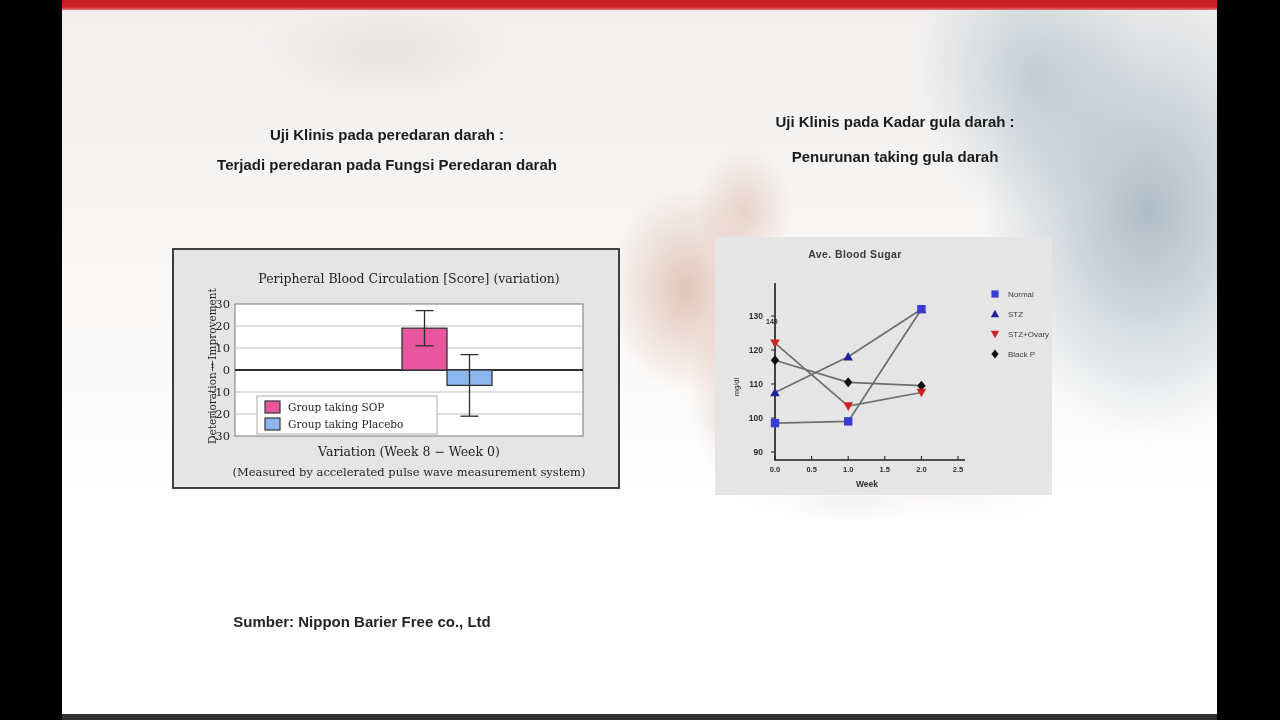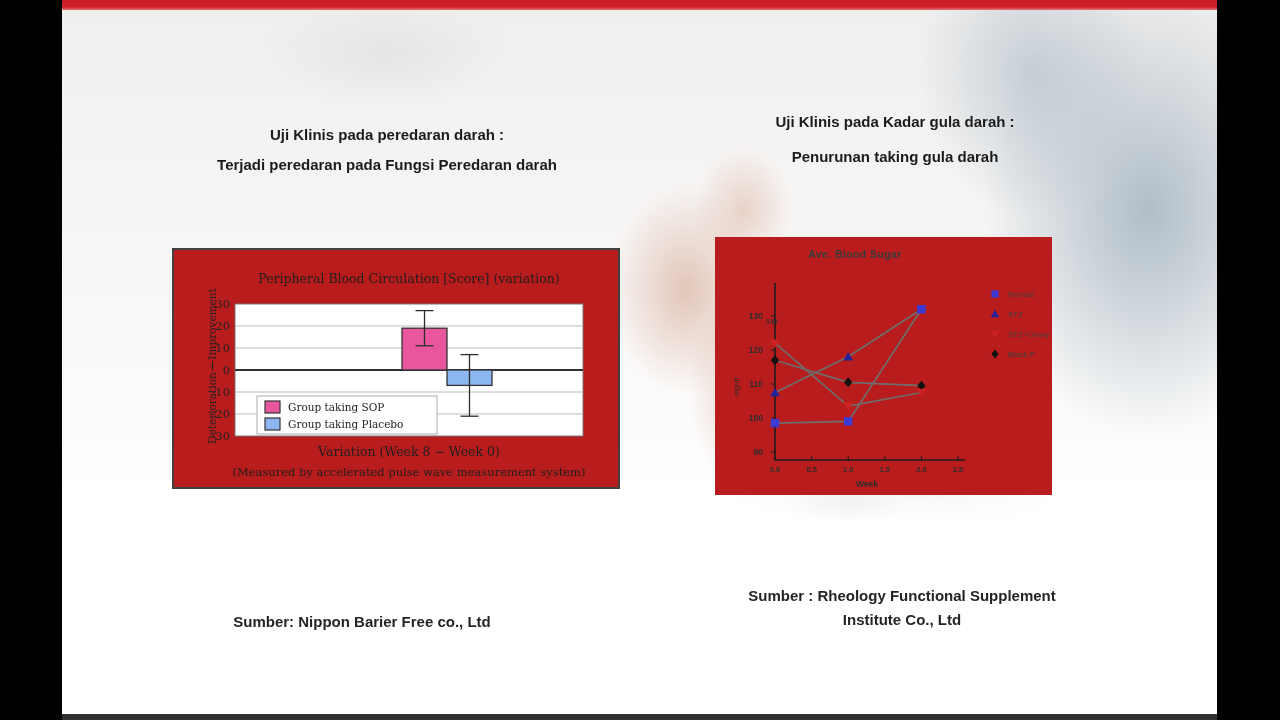--- a/index.html
+++ b/index.html
@@ -16,21 +16,21 @@
       radial-gradient(110px 150px at 54% 53%, rgba(216,176,158,.7), transparent 70%),
       radial-gradient(70px 90px at 59% 38%, rgba(222,186,170,.6), transparent 70%),
       radial-gradient(200px 140px at 74% 88%, rgba(196,178,168,.5), transparent 70%),
       radial-gradient(230px 320px at 94% 38%, rgba(172,186,197,.95), transparent 72%),
       radial-gradient(160px 200px at 84% 12%, rgba(186,198,207,.8), transparent 72%),
       radial-gradient(180px 80px at 28% 8%, rgba(230,228,227,.9), transparent 70%),
       linear-gradient(to bottom,#f1efee,#faf9f8 60%,#ffffff);}
   .heading{position:absolute;text-align:center;color:#1b1b1b;font-weight:bold;font-size:15px;}
   .heading-left{left:100px;top:120px;width:450px;line-height:30px;}
   .heading-right{left:618px;top:104px;width:430px;line-height:35px;}
-  .chart-panel{position:absolute;background:#b91c1c;text-align:center;}
+  .chart-panel{position:absolute;background:#e5e5e5;text-align:center;}
   .chart-left{left:110px;top:248px;width:416px;height:237px;border:2px solid #3f3f3f;padding-left:28px;}
   .chart-right{left:653px;top:237px;width:337px;height:258px;}
   svg{display:block;font-family:"Liberation Sans",sans-serif;}
   .source{position:absolute;text-align:center;color:#252525;font-weight:600;font-size:15px;}
   .source-left{left:90px;top:613px;width:420px;}
   .source-right{left:625px;top:584px;width:430px;line-height:24px;}
   .bottom-bar{position:absolute;left:0;bottom:0;width:100%;height:6px;background:#303030;}
 </style>
 </head>
 <body>
@@ -140,19 +140,15 @@
         <text x="293" y="80" font-size="8" fill="#3f3f3f">STZ</text>
         <path d="M280 101.19999999999999 L284.20000000000005 93.80000000000001 L275.79999999999995 93.80000000000001 Z" fill="#cc2222"></path>
         <text x="293" y="100" font-size="8" fill="#3f3f3f">STZ+Ovary</text>
         <path d="M280 112.60000000000001 L283.6 117 L280 121.39999999999999 L276.4 117 Z" fill="#111111"></path>
         <text x="293" y="120" font-size="8" fill="#3f3f3f">Black P</text>
       </svg>
   </div>
 
   <div class="source source-left">Sumber: Nippon Barier Free co., Ltd</div>
 
-  <div class="source source-right">
-    <div>Sumber : Rheology Functional Supplement</div>
-    <div>Institute Co., Ltd</div>
-  </div>
 
   <div class="bottom-bar"></div>
 </div>
 
 </body></html>

